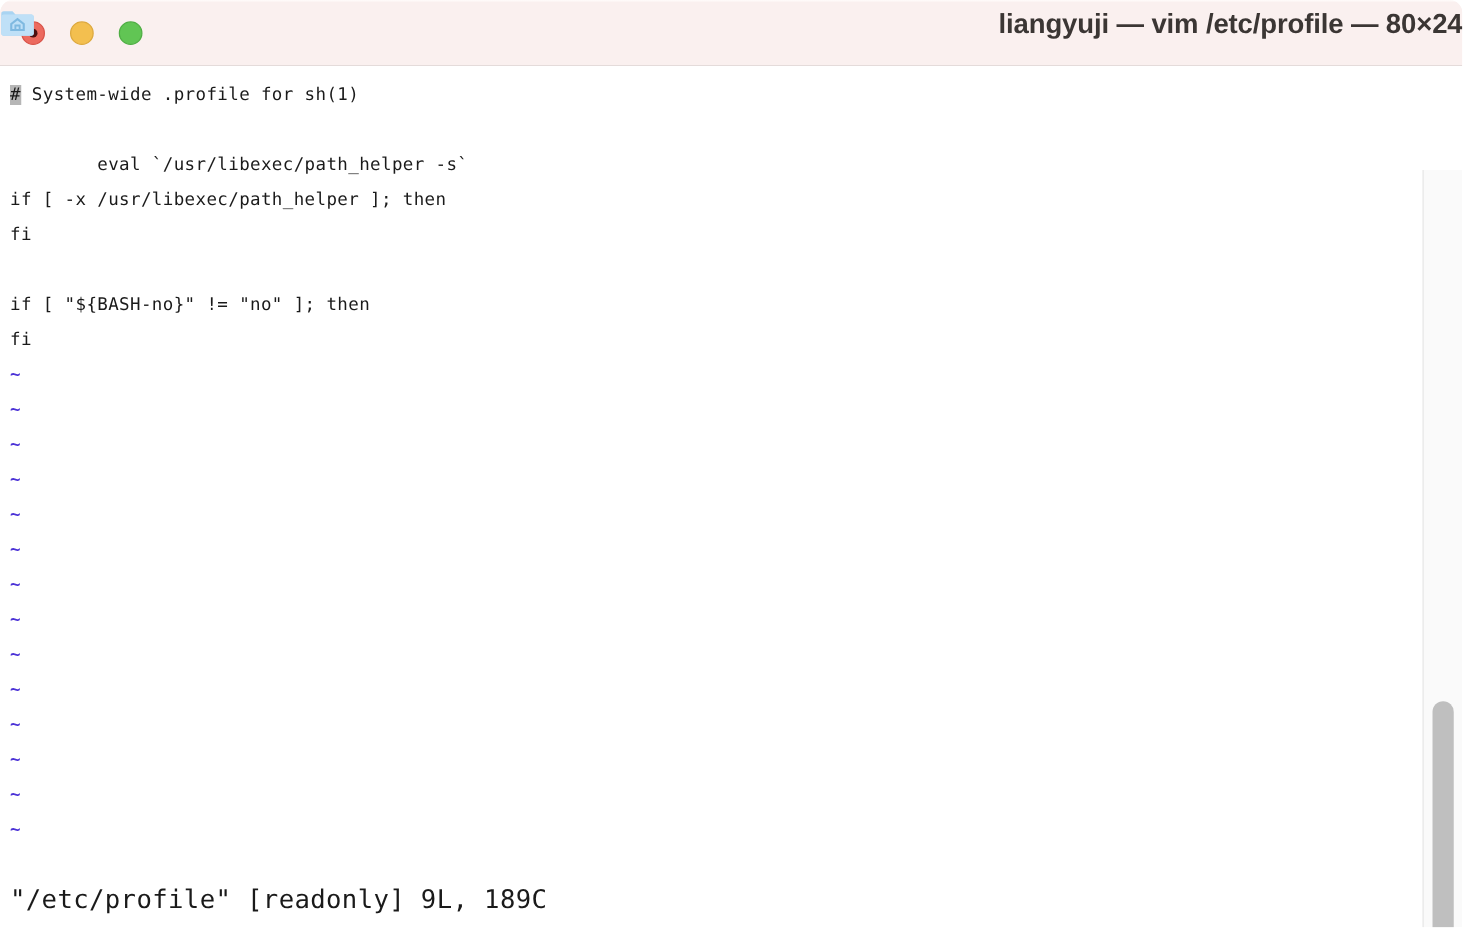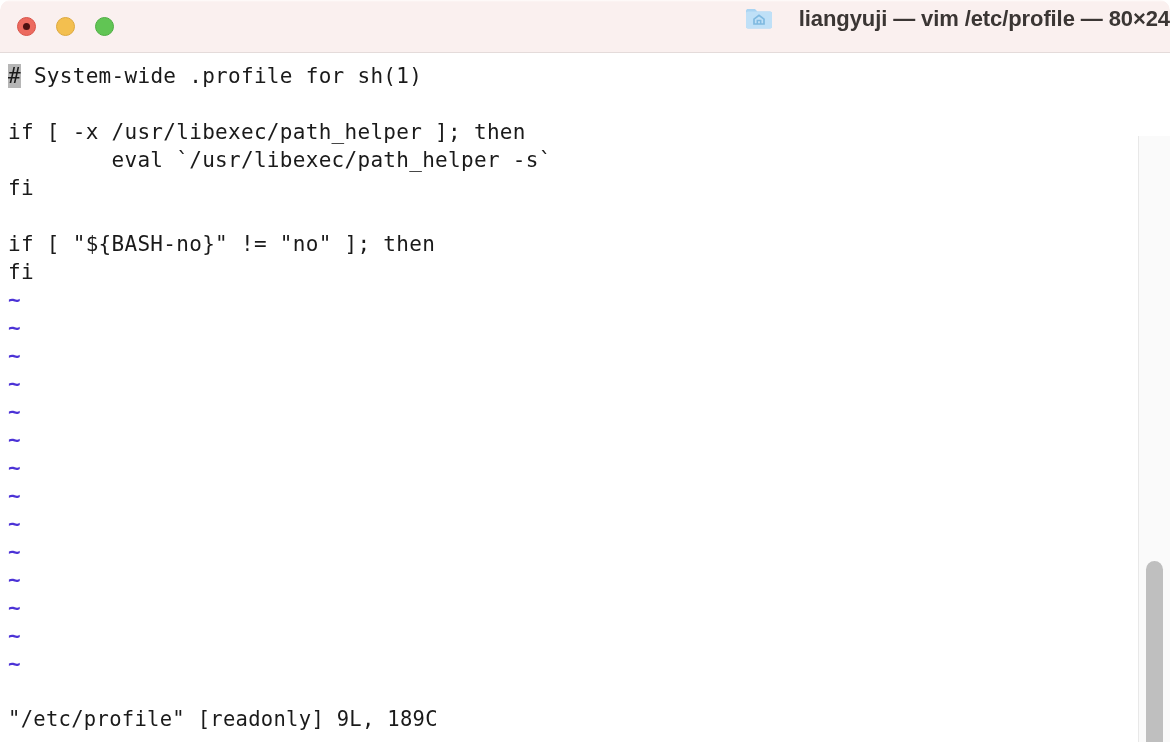--- a/index.html
+++ b/index.html
@@ -72,21 +72,21 @@
   }
 
   #title-wrap {
     position: absolute;
     left: 0;
     top: 0;
     width: 1170px;
     height: 37px;
     display: flex;
     align-items: center;
-    justify-content: flex-end;
+    justify-content: space-between;
     gap: 26px;
     pointer-events: none;
   }
   #folder-icon {
     width: 28px;
     height: 24px;
     position: relative;
     flex: 0 0 auto;
     margin-top: 1px;
   }
@@ -148,21 +148,21 @@
     position: absolute;
     left: 8px;
     top: 9px;
     width: 1130px;
   }
 
   .line {
     height: 28px;
     line-height: 28px;
     font-family: "DejaVu Sans Mono", "Liberation Mono", monospace;
-    font-size: 21px;
+    font-size: 14px;
     letter-spacing: 0.30px;
     color: #1a1a1a;
     white-space: pre;
   }
   .tilde {
     color: #4b32d6;
     font-weight: bold;
   }
   .cursor-cell {
     background: #b6b6b6;
@@ -233,22 +233,22 @@
   <div id="list-view-button">
     <span id="list-view-icon"></span>
   </div>
 
   <div id="terminal">
 
     <div id="buffer">
 
       <div class="line"><span class="cursor-cell">#</span><span> System-wide .profile for sh(1)</span></div>
       <div class="line"></div>
+      <div class="line">        eval `/usr/libexec/path_helper -s`</div>
       <div class="line">if [ -x /usr/libexec/path_helper ]; then</div>
-      <div class="line">        eval `/usr/libexec/path_helper -s`</div>
       <div class="line">fi</div>
       <div class="line"></div>
       <div class="line">if [ "${BASH-no}" != "no" ]; then</div>
       <div class="line">fi</div>
 
       <div class="line tilde">~</div>
       <div class="line tilde">~</div>
       <div class="line tilde">~</div>
       <div class="line tilde">~</div>
       <div class="line tilde">~</div>

